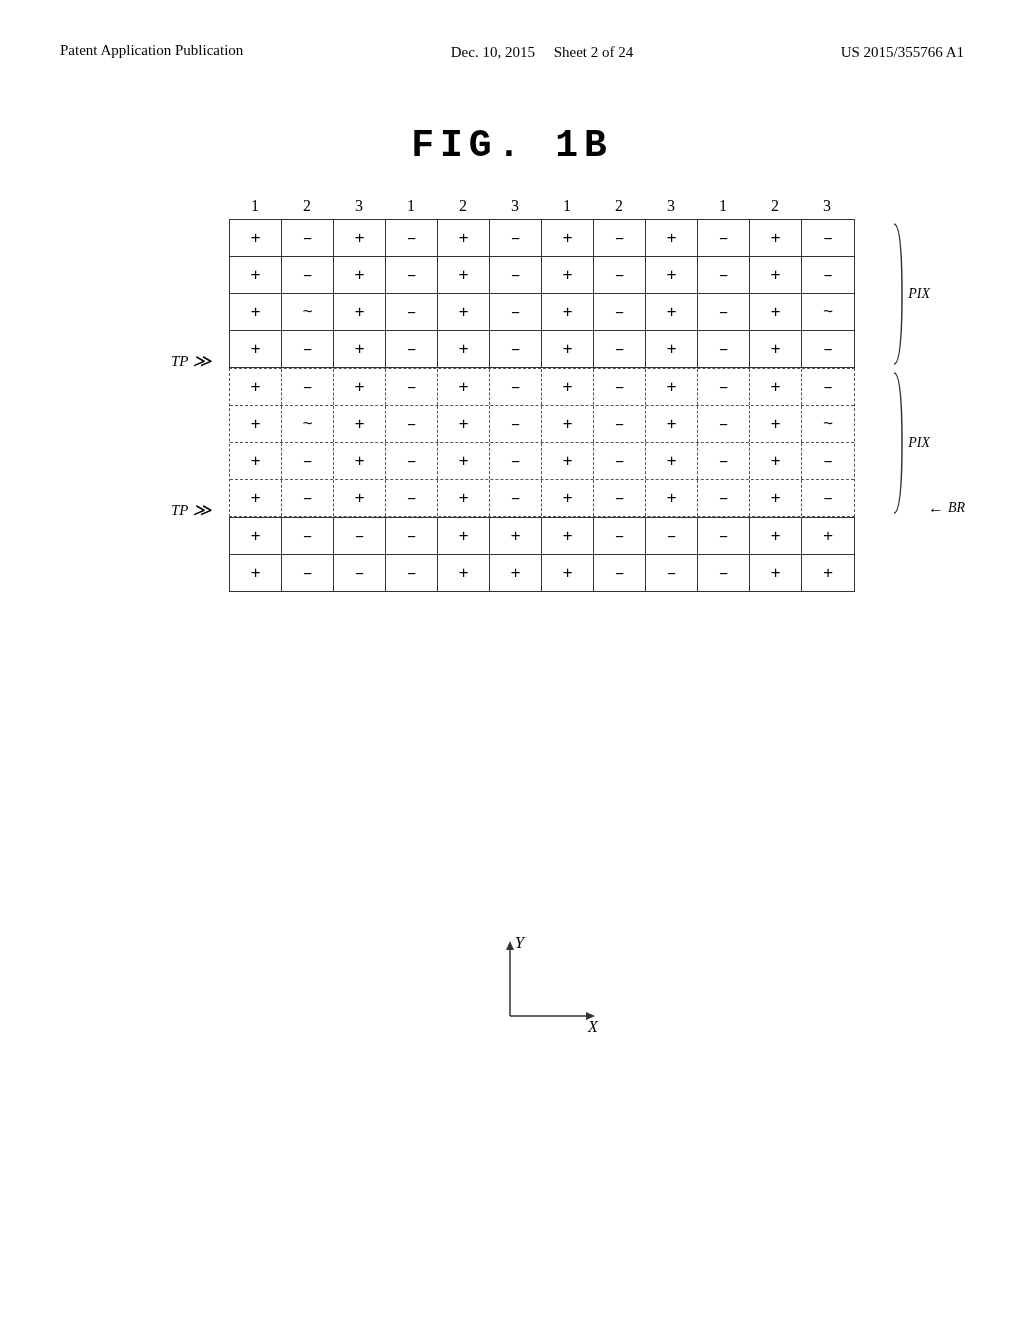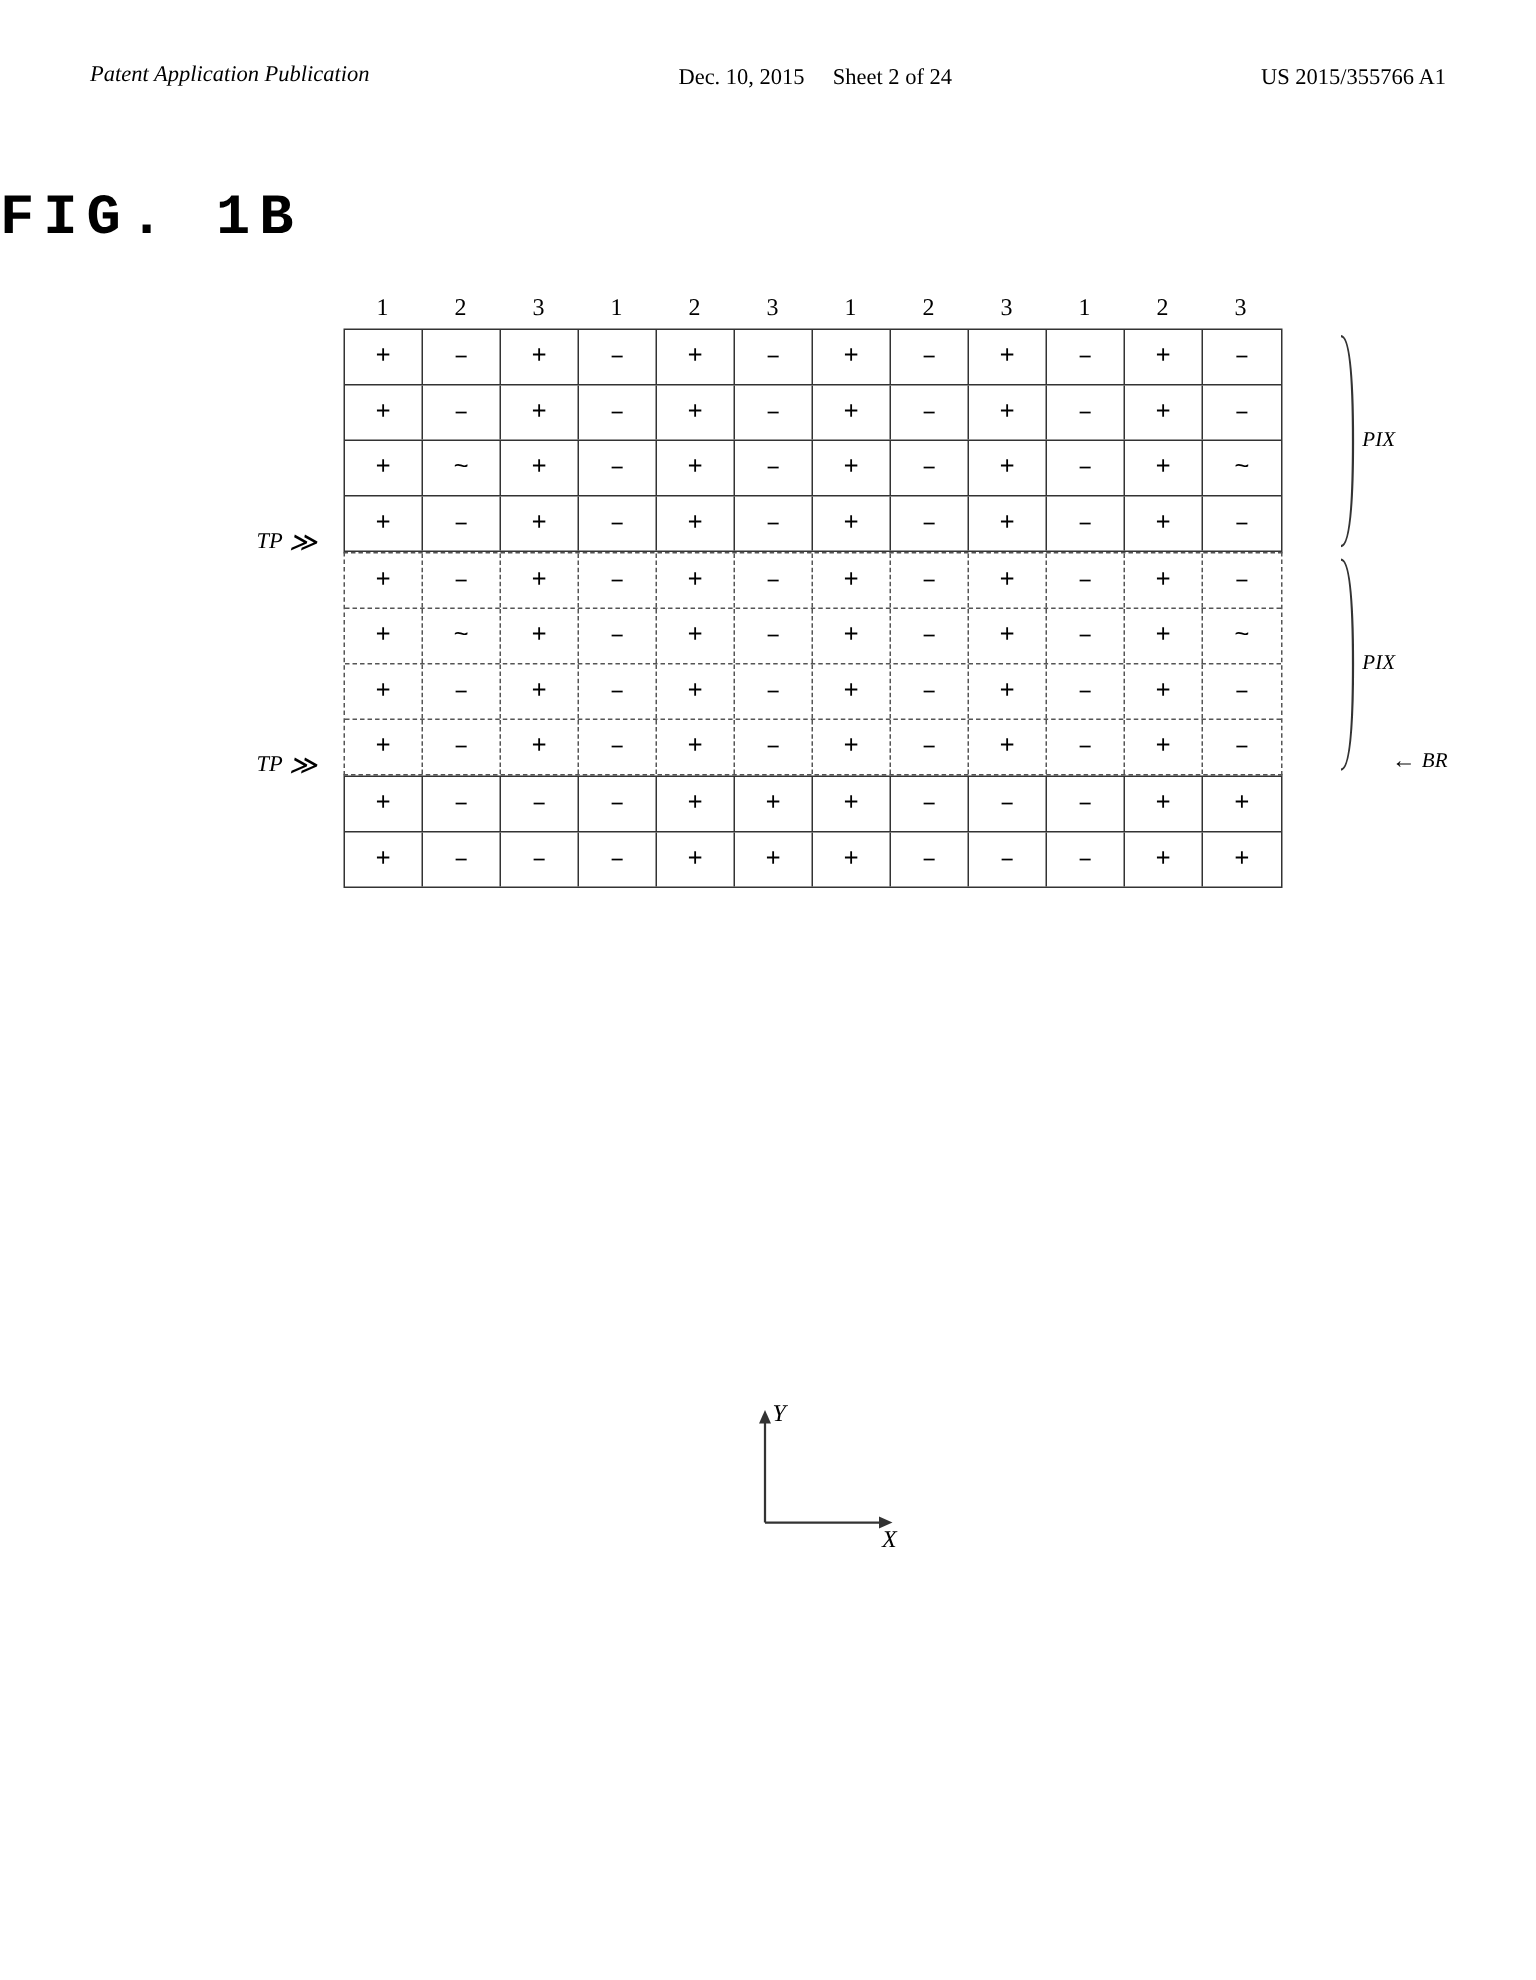--- a/index.html
+++ b/index.html
@@ -14,37 +14,37 @@
 
     
     .header {
       display: flex;
       justify-content: space-between;
       align-items: flex-start;
       padding: 40px 60px 20px 60px;
       font-size: 15px;
     }
     .header-left {
-      font-style: italic;
       font-size: 15px;
       line-height: 1.4;
     }
     .header-center {
       text-align: center;
       font-size: 15px;
       line-height: 1.6;
     }
     .header-right {
       font-size: 15px;
       line-height: 1.6;
       text-align: left;
     }
 
     
     .fig-title {
+      text-align: center;
       font-size: 38px;
       font-weight: bold;
       letter-spacing: 6px;
       margin: 40px 0 30px 0;
       font-family: 'Courier New', Courier, monospace;
     }
 
     
     .diagram-area {
       display: flex;

